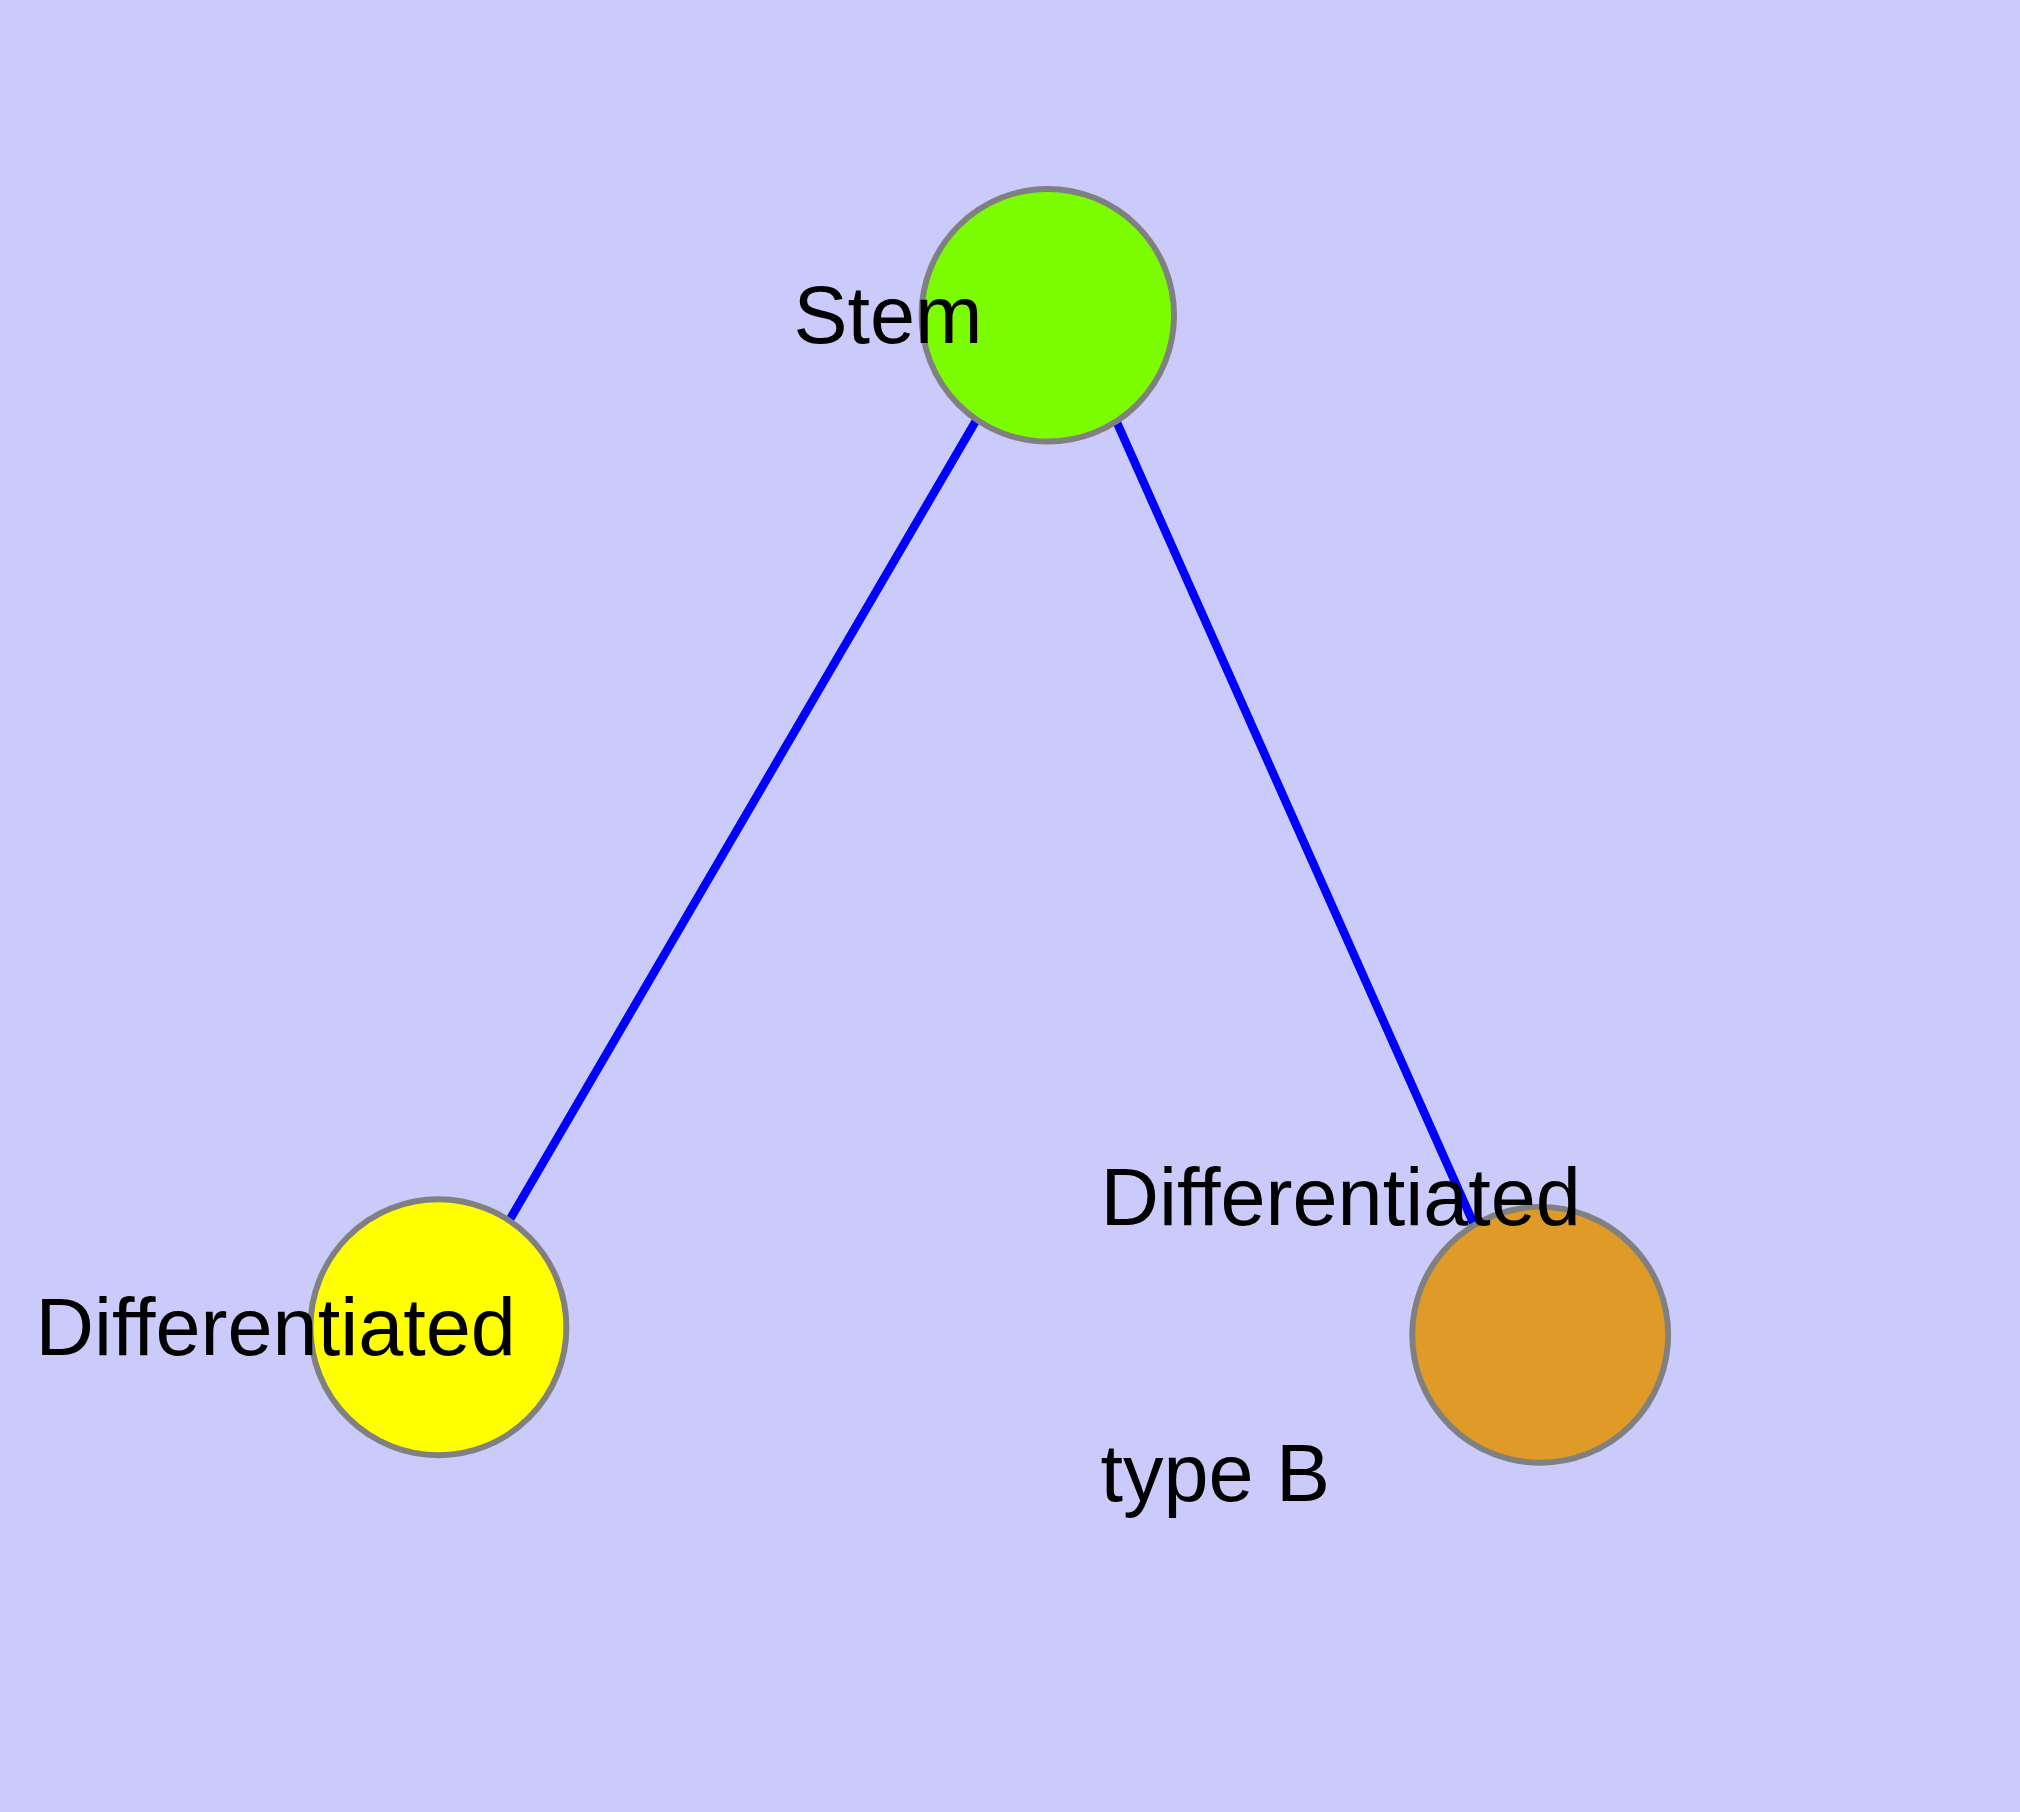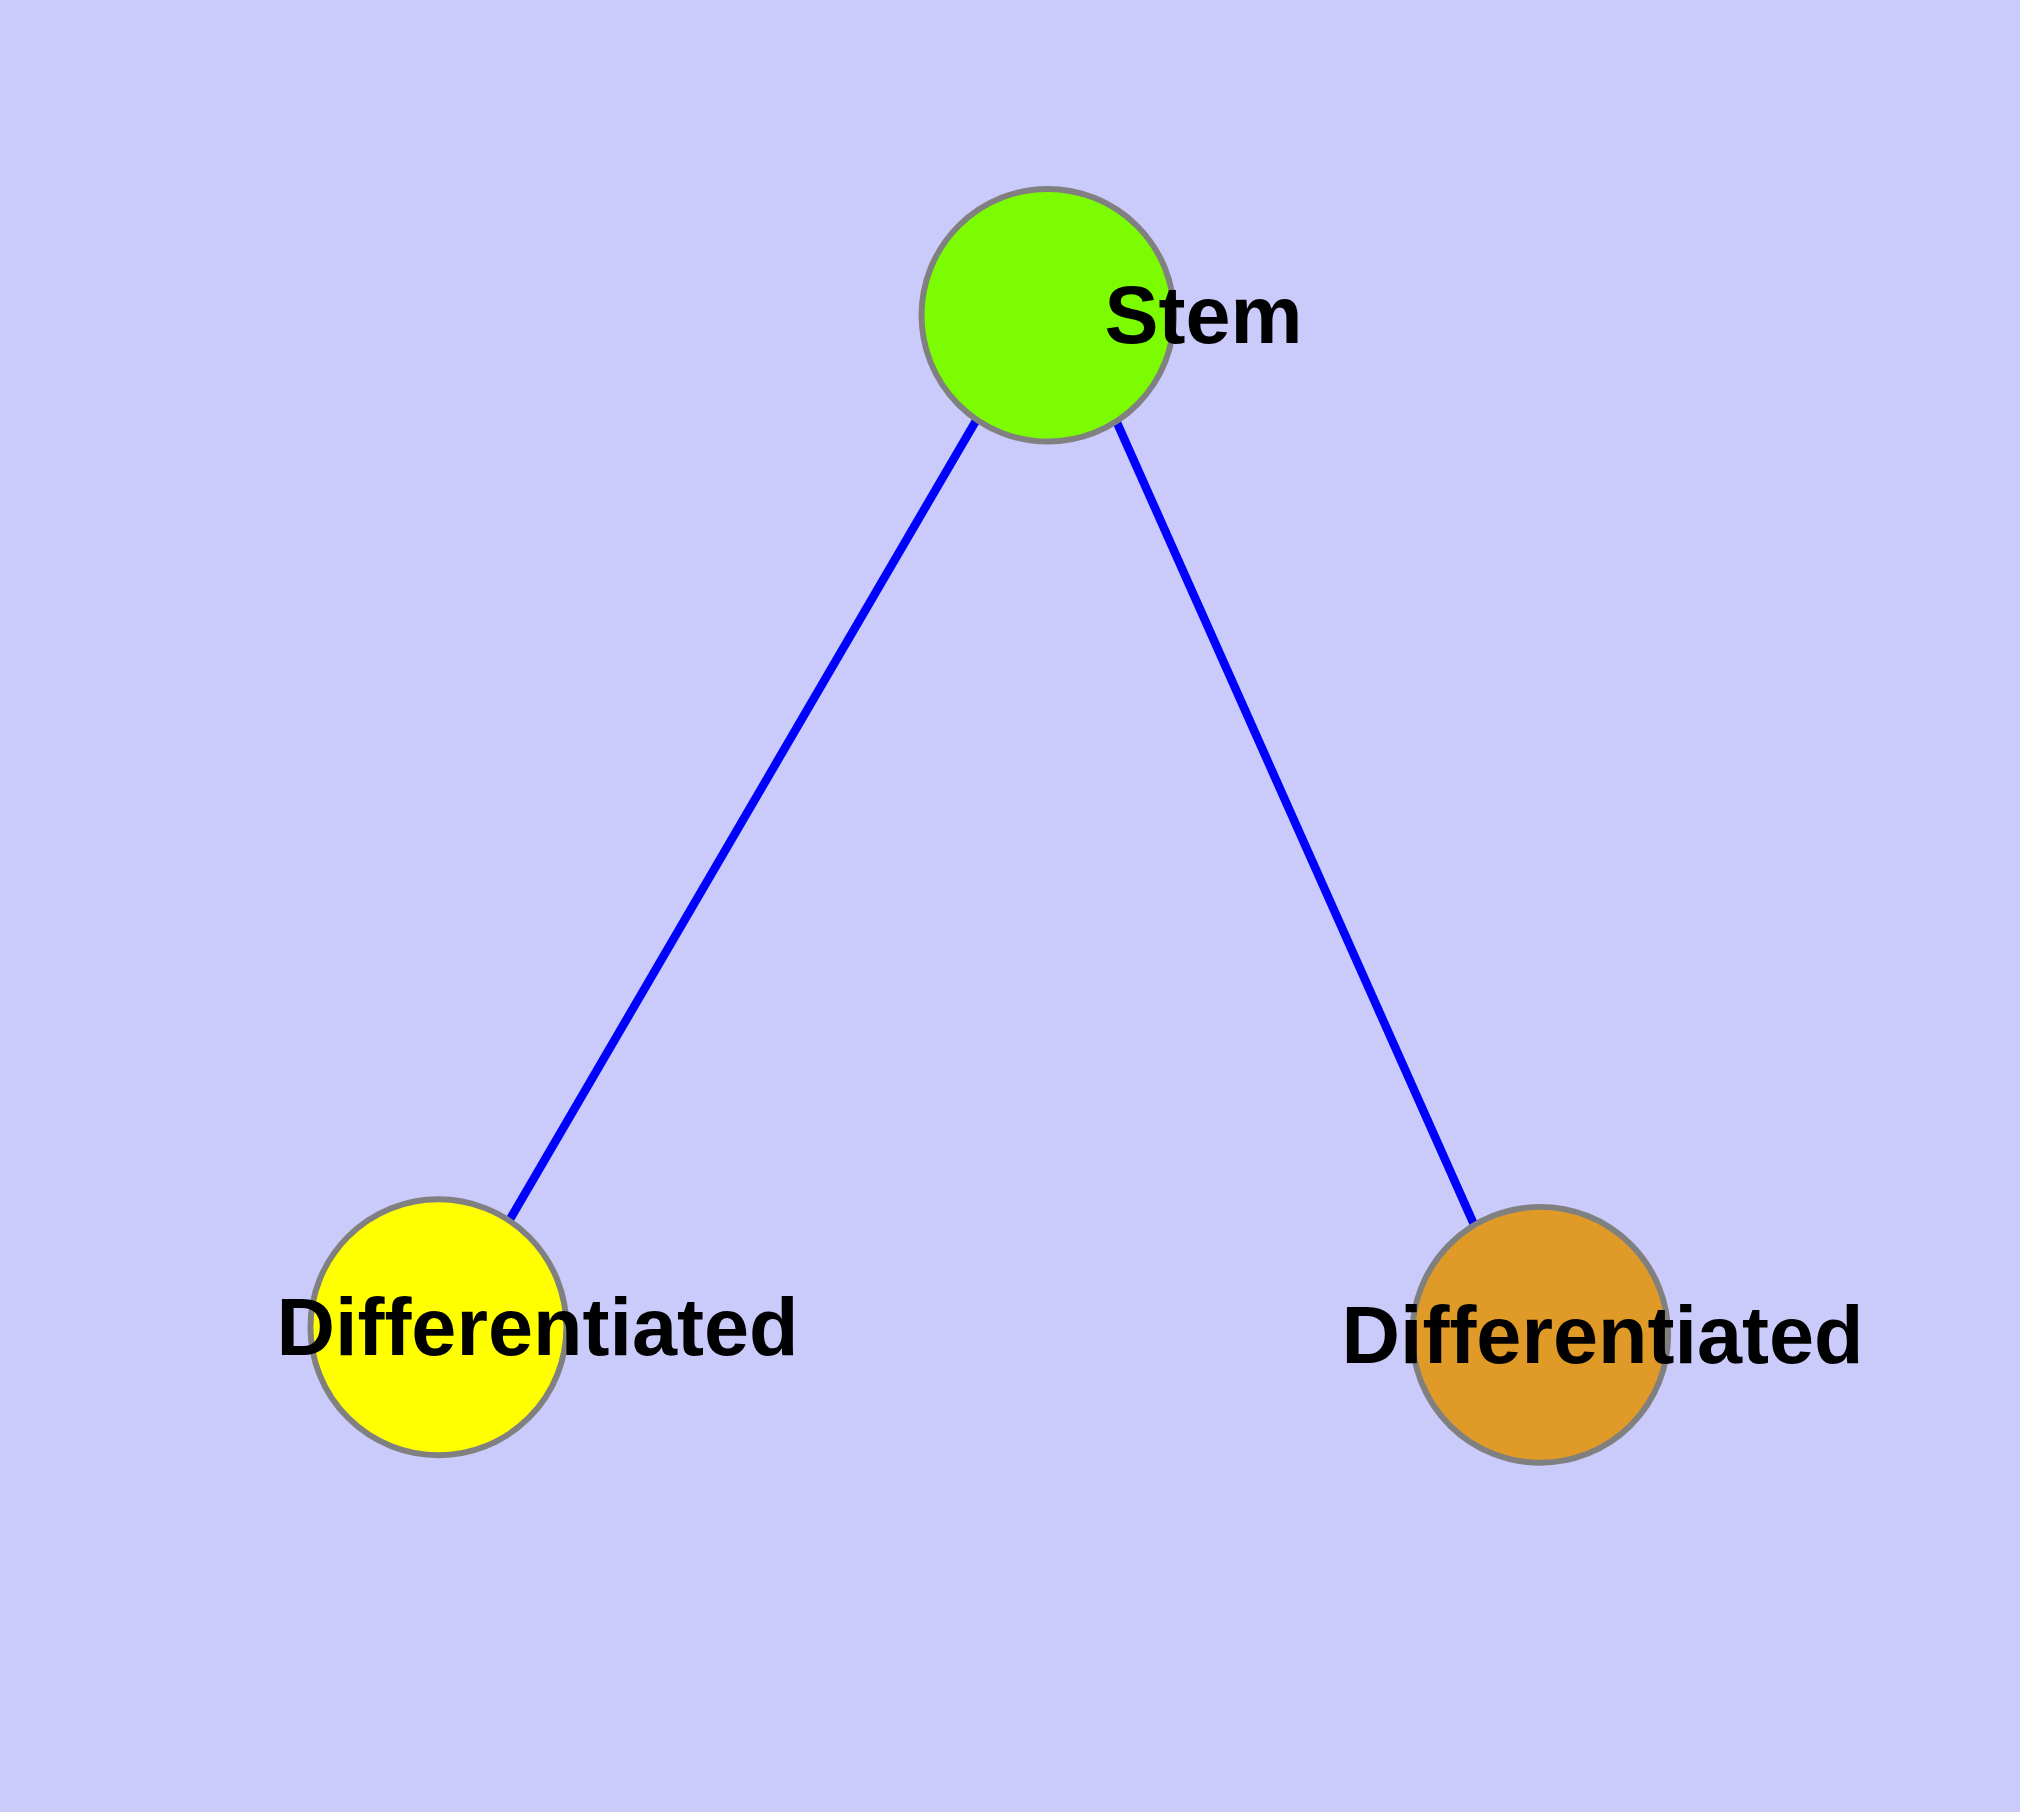--- a/index.html
+++ b/index.html
@@ -25,24 +25,24 @@
   #graph-svg {
     position: absolute;
     left: 0;
     top: 0;
     width: 2021px;
     height: 1812px;
   }
   .node-label {
     position: absolute;
     color: #000000;
-    font-weight: bold;
+    font-weight: normal;
     font-size: 81px;
     line-height: 92px;
-    text-align: right;
+    text-align: left;
     white-space: pre;
     letter-spacing: 0px;
     pointer-events: none;
     -webkit-font-smoothing: antialiased;
   }
   #label-stem {
     left: 1048px;
     top: 315px;
     transform: translate(-50%, -50%);
     width: 509px;
@@ -84,16 +84,17 @@
   <div id="label-stem" class="node-label" style="left: 1048px; top: 315px; color: rgb(0, 0, 0); font-size: 81px;">
     <div>Stem</div>
   </div>
 
   <div id="label-type-a" class="node-label" style="left: 417px; top: 1327px; color: rgb(0, 0, 0); font-size: 81px;">
     <div>Differentiated</div>
   </div>
 
   <div id="label-type-b" class="node-label" style="left: 1482px; top: 1335px; color: rgb(0, 0, 0); font-size: 81px;">
     <div>Differentiated</div>
+    <div>type B</div>
   </div>
 
 </div>
 
 
 </body></html>

